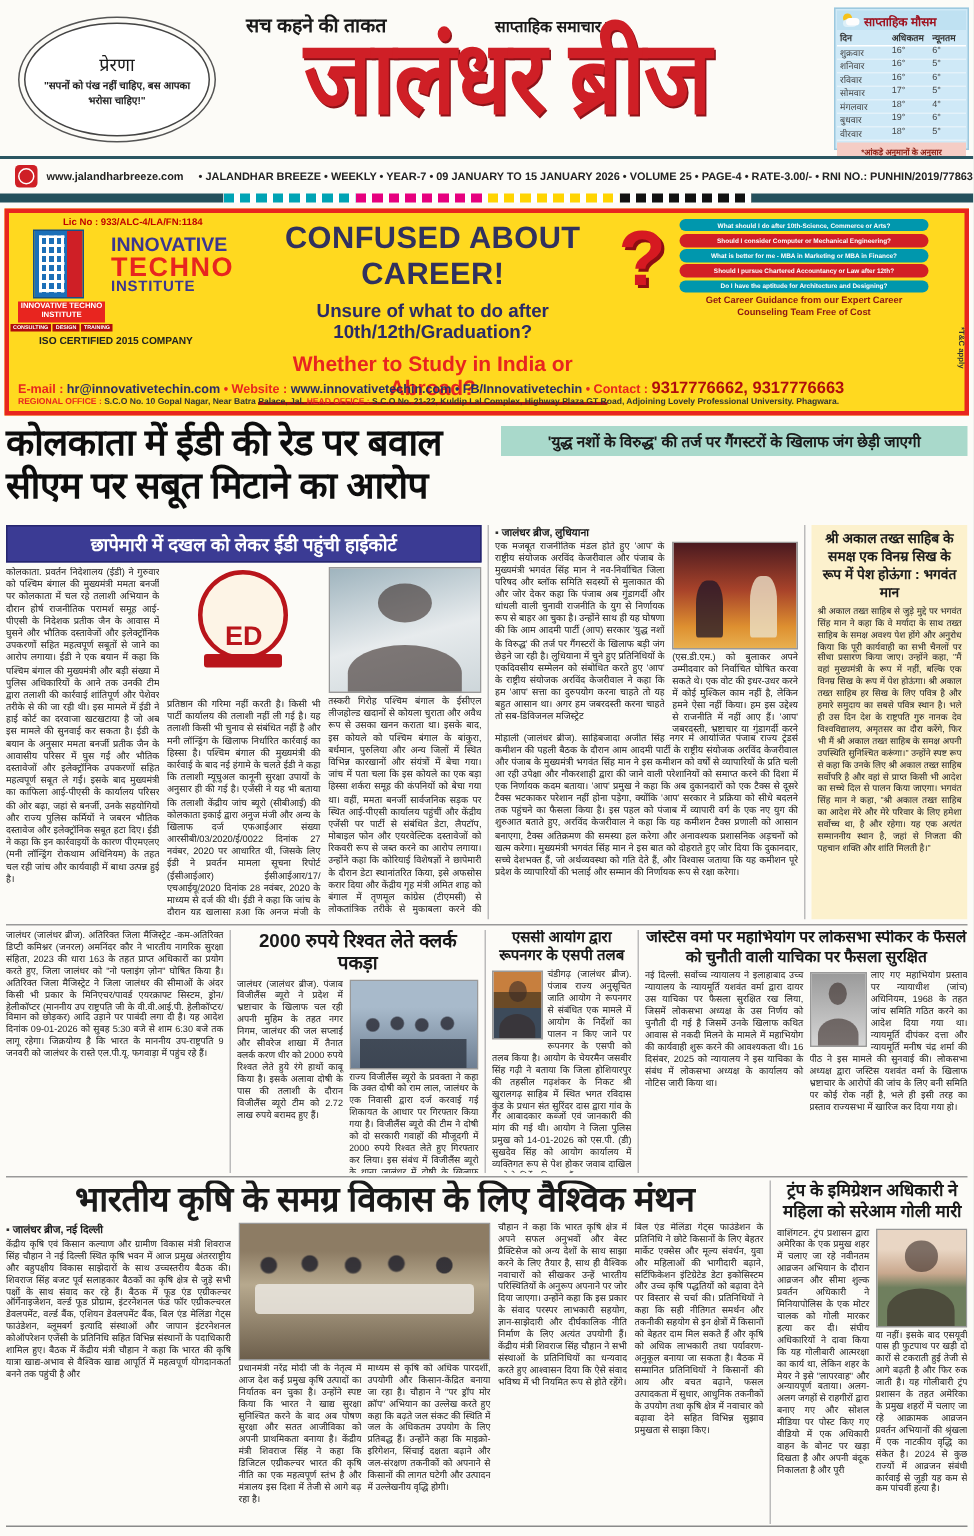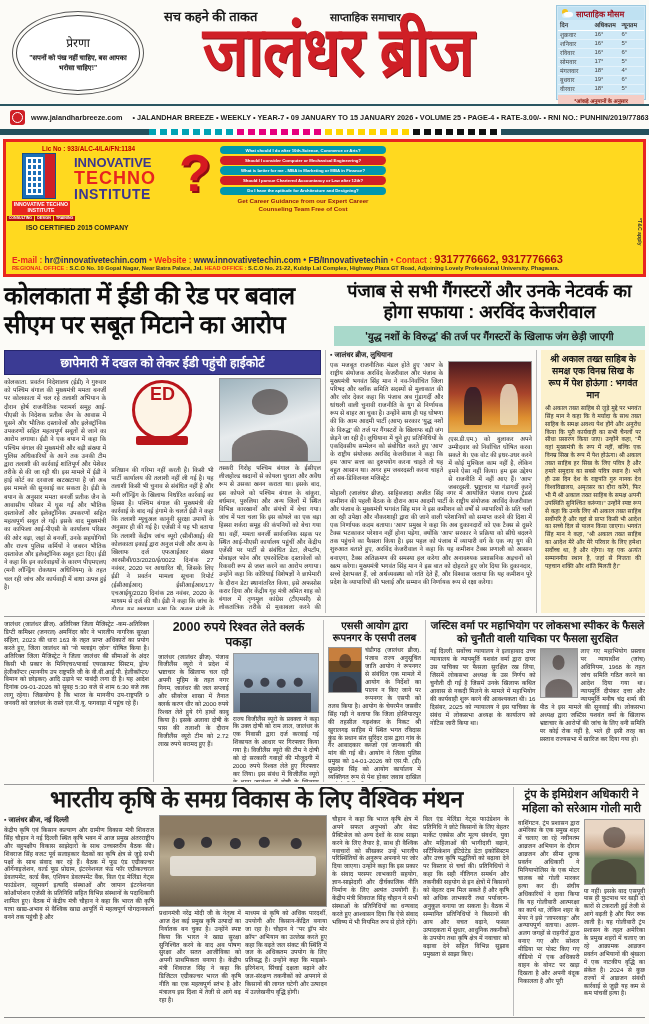--- a/index.html
+++ b/index.html
@@ -54,21 +54,21 @@
   .ad-left-row{display:flex;gap:4px;margin-top:1px}
   .bldg-wrap{width:58px}
   .building{width:34px;height:46px;margin-left:10px;background:linear-gradient(90deg,#1b6fb8 0 22px,#cf1f26 22px);position:relative;border:1px solid #14518a}
   .building::before{content:"";position:absolute;inset:3px 12px 3px 3px;background:repeating-linear-gradient(0deg,#fff 0 2px,transparent 2px 6px),repeating-linear-gradient(90deg,#fff 0 2px,transparent 2px 5px)}
   .itibox{background:#e8251f;color:#fff;font-size:5.2px;font-weight:bold;text-align:center;padding:1px 1px;margin-top:2px;line-height:1.15}
   .tags{display:flex;gap:1px;margin-top:1px;justify-content:center}
   .tag{background:#b00d0d;color:#fff;font-size:3.6px;padding:0.5px 2px;font-weight:bold}
   .brand-text{line-height:1;padding-top:3px}
   .b1{color:#3c3690;font-weight:900;font-size:13px}
   .b2{color:#e8251f;font-weight:900;font-size:18px;letter-spacing:1px}
-  .b3{color:#3c3690;font-weight:900;font-size:14px;letter-spacing:0.5px}
+  .b3{color:#3c3690;font-weight:900;font-size:10px;letter-spacing:0.5px}
   .iso{font-size:6.8px;font-weight:bold;color:#222;margin:3px 0 0 14px}
   .ad-center{flex:1;text-align:center;padding-top:3px}
   .confused{color:#31315e;font-weight:900;font-size:20.5px;letter-spacing:0.3px}
   .unsure{color:#2b2b66;font-weight:bold;font-size:12.5px;margin-top:5px}
   .whether{color:#e8251f;font-weight:900;font-size:14px;margin-top:6px;border-bottom:2.5px solid #a81414;display:inline-block;padding:0 6px 2px}
   .ad-right{width:214px;display:flex;padding-top:2px;gap:2px}
   .qmark{width:46px;color:#d61921;font-size:52px;font-weight:900;text-align:center;line-height:1.05;text-shadow:2px 2px 0 #8e0d12}
   .pillcol{flex:1}
   .pillbox .pill{color:#fff;font-weight:bold;font-size:4.3px;text-align:center;padding:1.5px 3px;border-radius:5px;margin-bottom:1.8px;background:#0097ad;line-height:1.25}
   .pillbox .pill:nth-child(even){background:#d21f26}
@@ -86,21 +86,21 @@
   .h-right-title{font-size:18px;font-weight:900;text-align:center;line-height:1.18;color:#0d0d0d}
   .h-right-band{margin-top:3px;background:#a9d9cb;font-size:10.2px;font-weight:900;text-align:center;padding:3px 2px}
 
   
   .lead{position:absolute;top:350px;left:4px;right:4px;height:263px;display:flex;overflow:hidden}
   .lead-left{width:322px;border-right:1px solid #bbb;padding-right:4px;overflow:hidden}
   .ll-band{background:#3b3b94;color:#fff;font-weight:900;font-size:12.3px;text-align:center;padding:3px 2px;border:1px solid #26266e}
   .ll-cols{display:flex;gap:5px;margin-top:3px;height:232px;overflow:hidden}
   .ll-col{flex:1;font-size:6.2px;text-align:justify;line-height:1.32;color:#222;overflow:hidden}
   .seal-wrap{height:84px;margin-bottom:2px;text-align:center}
-  .seal{width:60px;height:60px;margin:2px auto 0;border:3px solid #b9151b;border-radius:50%;background:#fdf4e6;display:flex;align-items:flex-start;justify-content:center;color:#b9151b;font-weight:900;font-size:18px}
+  .seal{width:60px;height:60px;margin:2px auto 0;border:3px solid #b9151b;border-radius:50%;background:#fdf4e6;display:flex;align-items:flex-end;justify-content:center;color:#b9151b;font-weight:900;font-size:18px}
   .ribbon{width:52px;height:9px;background:#b9151b;margin:-4px auto 0;border-radius:2px}
   .ph{position:relative;overflow:hidden;border:1px solid #999}
   .ph.person::before{content:"";position:absolute;left:50%;top:12%;width:36%;height:32%;transform:translateX(-50%);border-radius:50%;background:rgba(55,42,38,.6)}
   .ph.person::after{content:"";position:absolute;left:50%;bottom:-8%;width:76%;height:46%;transform:translateX(-50%);border-radius:50% 50% 0 0;background:rgba(55,42,38,.6)}
   .mamata{height:84px;margin-bottom:2px;background:linear-gradient(165deg,#9fb4be,#e7ebed 55%,#cdd6da)}
   .lead-mid{flex:1;padding:0 4px;border-right:1px solid #bbb;display:flex;flex-direction:column;overflow:hidden}
   .byline{font-size:7px;font-weight:bold;margin:0 0 2px}
   .byline::before{content:"▪ ";color:#333}
   .lm-cols{display:flex;gap:5px;height:128px;overflow:hidden}
   .lm-col1{flex:1.35;font-size:6.2px;text-align:justify;line-height:1.3;overflow:hidden}
@@ -265,20 +265,25 @@
               </div>
           </div>
           <div class="brand-text">
             <div class="b1">INNOVATIVE</div>
             <div class="b2">TECHNO</div>
             <div class="b3">INSTITUTE</div>
           </div>
         </div>
         <div class="iso">ISO CERTIFIED 2015 COMPANY</div>
       </div>
+      <div class="ad-center">
+        <div class="confused">CONFUSED ABOUT CAREER!</div>
+        <div class="unsure">Unsure of what to do after 10th/12th/Graduation?</div>
+        <div><span class="whether">Whether to Study in India or Abroad?</span></div>
+      </div>
       <div class="ad-right">
         <div class="qmark">?</div>
         <div class="pillcol">
           <div class="pillbox">
               <div class="pill">What should I do after 10th-Science, Commerce or Arts?</div>
               <div class="pill">Should I consider Computer or Mechanical Engineering?</div>
               <div class="pill">What is better for me - MBA in Marketing or MBA in Finance?</div>
               <div class="pill">Should I pursue Chartered Accountancy or Law after 12th?</div>
               <div class="pill">Do I have the aptitude for Architecture and Designing?</div>
             </div>
@@ -300,21 +305,20 @@
       <span>S.C.O No. 10 Gopal Nagar, Near Batra Palace, Jal.</span>
       <span class="rlab">HEAD OFFICE :</span>
       <span>S.C.O No. 21-22, Kuldip Lal Complex, Highway Plaza GT Road, Adjoining Lovely Professional University. Phagwara.</span>
     </div>
     <div class="tnc">*T&amp;C apply</div>
   </div>
 
   <div class="heads">
     <div class="h-left">कोलकाता में ईडी की रेड पर बवाल सीएम पर सबूत मिटाने का आरोप</div>
     <div class="h-right">
-      <div class="h-right-title">पंजाब से सभी गैंगस्टरों और उनके नेटवर्क का होगा सफाया : अरविंद केजरीवाल</div>
       <div class="h-right-band">'युद्ध नशों के विरुद्ध' की तर्ज पर गैंगस्टरों के खिलाफ जंग छेड़ी जाएगी</div>
     </div>
   </div>
 
   <div class="lead">
 
     <div class="lead-left">
       <div class="ll-band">छापेमारी में दखल को लेकर ईडी पहुंची हाईकोर्ट</div>
       <div class="ll-cols">
         <div class="ll-col">कोलकाता. प्रवर्तन निदेशालय (ईडी) ने गुरुवार को पश्चिम बंगाल की मुख्यमंत्री ममता बनर्जी पर कोलकाता में चल रहे तलाशी अभियान के दौरान होर्ष राजनीतिक परामर्श समूह आई-पीएसी के निदेशक प्रतीक जैन के आवास में घुसने और भौतिक दस्तावेजों और इलेक्ट्रॉनिक उपकरणों सहित महत्वपूर्ण सबूतों से जाने का आरोप लगाया। ईडी ने एक बयान में कहा कि पश्चिम बंगाल की मुख्यमंत्री और बड़ी संख्या में पुलिस अधिकारियों के आने तक उनकी टीम द्वारा तलाशी की कार्रवाई शांतिपूर्ण और पेशेवर तरीके से की जा रही थी। इस मामले में ईडी ने हाई कोर्ट का दरवाजा खटखटाया है जो अब इस मामले की सुनवाई कर सकता है। ईडी के बयान के अनुसार ममता बनर्जी प्रतीक जैन के आवासीय परिसर में घुस गईं और भौतिक दस्तावेजों और इलेक्ट्रॉनिक उपकरणों सहित महत्वपूर्ण सबूत ले गईं। इसके बाद मुख्यमंत्री का काफिला आई-पीएसी के कार्यालय परिसर की ओर बढ़ा, जहां से बनर्जी, उनके सहयोगियों और राज्य पुलिस कर्मियों ने जबरन भौतिक दस्तावेज और इलेक्ट्रॉनिक सबूत हटा दिए। ईडी ने कहा कि इन कार्रवाइयों के कारण पीएमएलए (मनी लॉन्ड्रिंग रोकथाम अधिनियम) के तहत चल रही जांच और कार्यवाही में बाधा उत्पन्न हुई है।</div>

